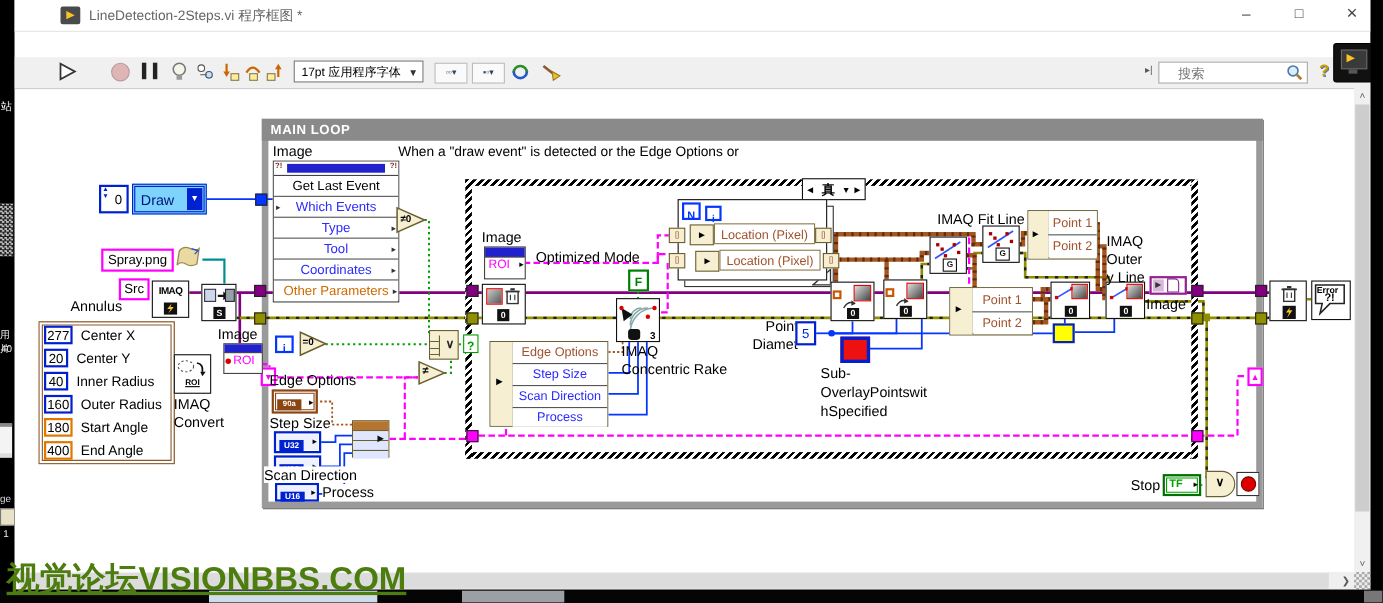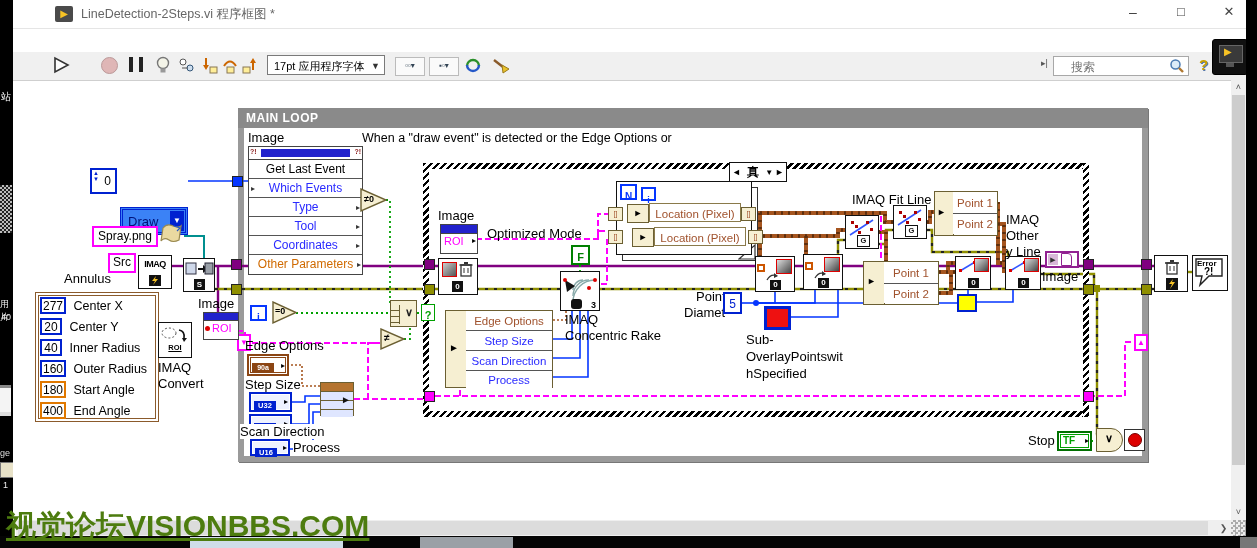--- a/index.html
+++ b/index.html
@@ -250,21 +250,21 @@
   <div class="abs tunnel" style="left:231px;top:284px;background:#8F8F00;z-index:7;"></div>
   <div class="abs tunnel" style="left:1141px;top:259px;background:#800080;z-index:7;"></div>
   <div class="abs tunnel" style="left:1141px;top:284px;background:#8F8F00;z-index:7;"></div>
   <div class="abs" style="left:237px;top:334px;width:14px;height:17px;background:#fff;border:2px solid #FF00FF;box-sizing:border-box;color:#FF00FF;font-size:8px;text-align:center;line-height:13px;z-index:7;">▼</div>
   <div class="abs" style="left:1134px;top:334px;width:14px;height:17px;background:#fff;border:2px solid #FF00FF;box-sizing:border-box;color:#FF00FF;font-size:8px;text-align:center;line-height:13px;z-index:7;">▲</div>
 
   <div class="abs" style="left:90px;top:168px;width:27px;height:26px;background:#fff;border:2px solid #0021D0;box-sizing:border-box;z-index:10;">
     <span style="position:absolute;left:1px;top:0px;font-size:6px;color:#0021D0;line-height:6px;">▲<br>▼</span>
     <span style="position:absolute;right:4px;top:4px;font-size:12px;color:#000;">0</span>
   </div>
-  <div class="abs" style="left:120px;top:167px;width:68px;height:28px;background:#3b82f6;border:3px double #0021D0;box-sizing:border-box;z-index:10;margin-top:40px;">
+  <div class="abs" style="left:120px;top:167px;width:68px;height:28px;background:#7dd3fc;border:3px double #0021D0;box-sizing:border-box;z-index:10;">
     <span style="position:absolute;left:5px;top:4px;font-size:13px;color:#00127a;">Draw</span>
     <span style="position:absolute;right:1px;top:1px;bottom:1px;width:14px;background:#0021D0;color:#fff;font-size:8px;text-align:center;line-height:20px;">▼</span>
   </div>
 
   <div class="abs" style="left:92px;top:226px;width:66px;height:21px;background:#fff;border:2px solid #FF00FF;box-sizing:border-box;font-size:12px;text-align:center;line-height:17px;z-index:10;">
     <span>Spray.png</span>
   </div>
   <div class="abs" style="left:160px;top:222px;width:24px;height:24px;z-index:10;">
     <svg width="24" height="24">
         <path d="M3,6 q4,-5 10,-2 q6,2 8,0 l-2,14 q-6,3 -10,0 q-5,-3 -8,1 z" fill="#EAD9A0" stroke="#9a8a50" stroke-width="1.2"></path>
@@ -628,21 +628,21 @@
   <div class="abs" style="left:723px;top:292px;width:19px;height:22px;background:#fff;border:2px solid #0021D0;box-sizing:border-box;text-align:center;z-index:10;">
     <span style="color:#0021D0;font-size:12px;line-height:18px;">5</span>
   </div>
   <div class="abs" style="left:764px;top:306px;width:27px;height:24px;background:#EE1111;border:3px solid #0021D0;box-sizing:border-box;z-index:10;"></div>
   <div class="abs" style="left:957px;top:294px;width:20px;height:18px;background:#FFFF00;border:2px solid #0021D0;box-sizing:border-box;z-index:10;"></div>
   <div class="abs lbl" style="left:746px;top:332px;z-index:10;">Sub-</div>
   <div class="abs lbl" style="left:746px;top:349px;z-index:10;">OverlayPointswit</div>
   <div class="abs lbl" style="left:746px;top:366px;z-index:10;">hSpecified</div>
 
   <div class="abs lbl" style="left:1006px;top:212px;z-index:10;">IMAQ</div>
-  <div class="abs lbl" style="left:1006px;top:228px;z-index:10;">Other</div>
+  <div class="abs lbl" style="left:1006px;top:228px;z-index:10;">Outer</div>
   <div class="abs lbl" style="left:1006px;top:244px;z-index:10;">y Line</div>
   <div class="abs" style="left:1045px;top:251px;width:34px;height:17px;background:#fff;border:2px solid #912191;box-sizing:border-box;z-index:10;">
     <span style="position:absolute;left:1px;top:1px;width:10px;height:11px;background:#d8b8d8;color:#333;font-size:7px;text-align:center;line-height:11px;">▶</span>
     <span style="position:absolute;left:14px;top:0px;width:9px;height:11px;border:1.4px solid #912191;border-top-right-radius:4px;"></span>
   </div>
   <div class="abs lbl" style="left:1042px;top:269px;z-index:10;">Image</div>
 
   <div class="abs lbl" style="left:1028px;top:433px;z-index:10;">Stop</div>
   <div class="abs" style="left:1057px;top:431px;width:35px;height:20px;background:#fff;border:2px solid #007000;box-shadow:inset 0 0 0 1px #fff,inset 0 0 0 2px #00a000;box-sizing:border-box;z-index:10;">
     <span style="position:absolute;left:4px;top:2px;color:#00A000;font-weight:bold;font-size:10px;">TF</span>

